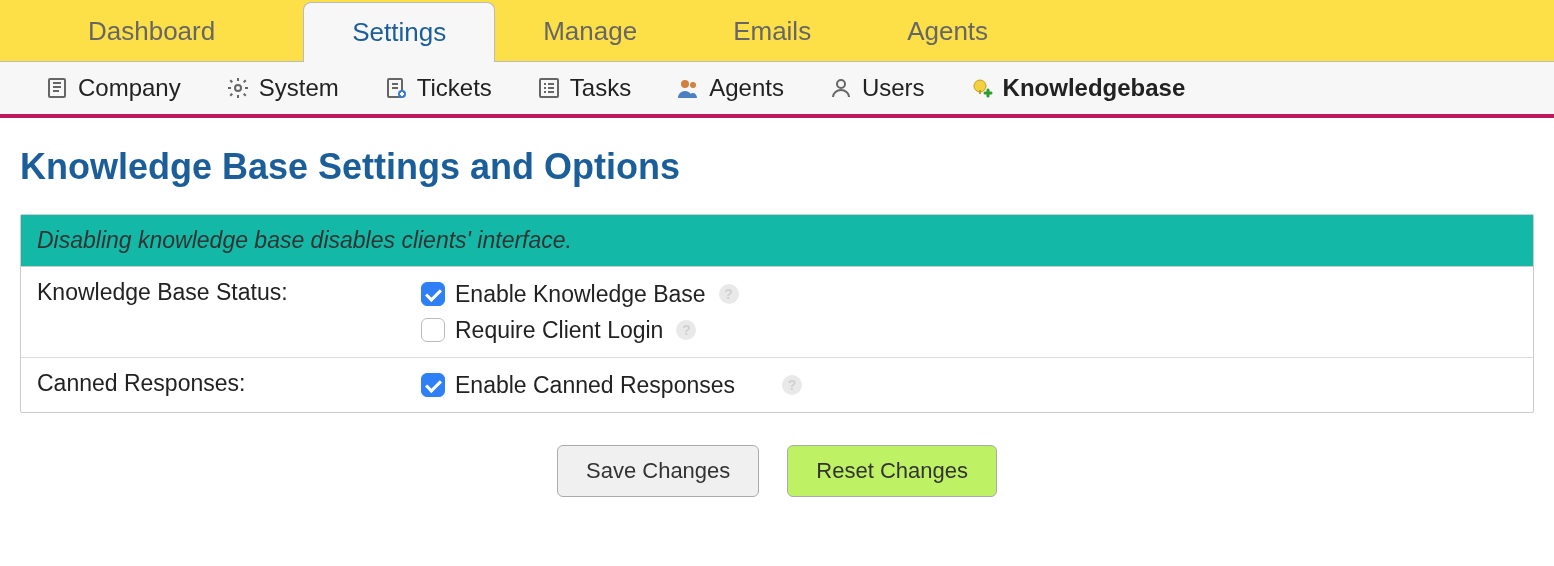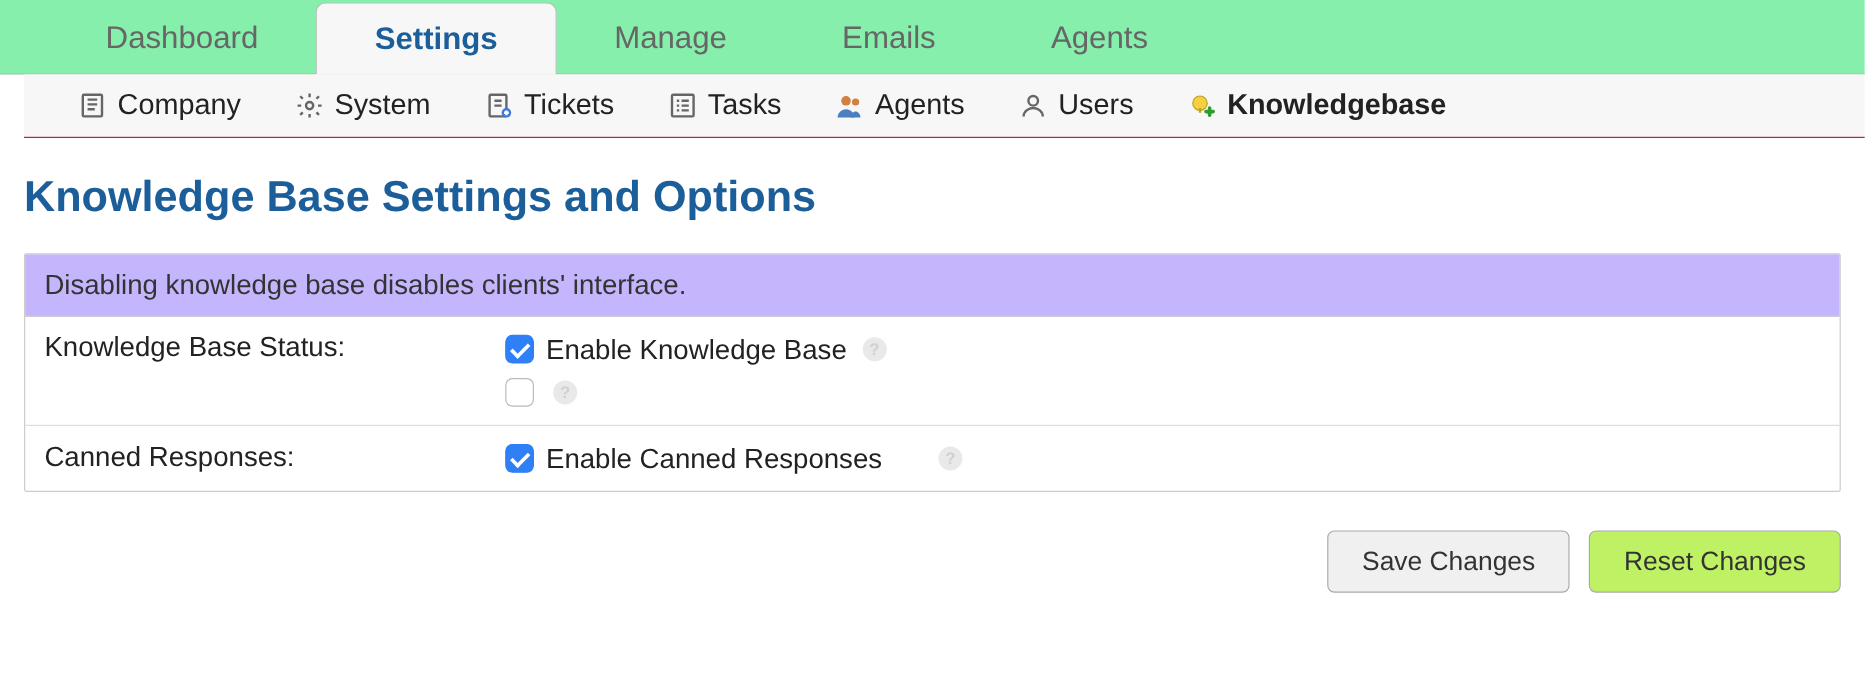--- a/index.html
+++ b/index.html
@@ -7,54 +7,54 @@
   body {
     font-family: "Segoe UI", "Helvetica Neue", Arial, sans-serif;
     background:#ffffff;
     color:#333;
     font-size:22px;
     width:1554px;
   }
 
   
   .main-tabs {
-    background:#86efac;
+    background:#fde047;
     border-bottom:1px solid #bbb;
     padding:0 40px 0 40px;
     display:flex;
     align-items:flex-end;
     height:62px;
   }
   .main-tab {
     color:#666;
     font-size:26px;
     padding:14px 48px 14px 48px;
     cursor:pointer;
     position:relative;
   }
   .main-tab.active {
     color:#1b5e99;
-    font-weight:700;
+    font-weight:400;
     background:#f7f7f7;
     border:1px solid #bbb;
     border-bottom:none;
     border-top-left-radius:8px;
     border-top-right-radius:8px;
     margin-bottom:-1px;
+    margin-left:40px;
   }
 
   
   .sub-nav {
     background:#f7f7f7;
-    border-bottom:1px solid #be185d;
+    border-bottom:4px solid #be185d;
     display:flex;
     gap:44px;
     padding:12px 44px;
     font-size:24px;
-    margin-left:20px;
   }
   .sub-nav-item {
     display:flex;
     align-items:center;
     gap:8px;
     color:#222;
     cursor:pointer;
   }
   .sub-nav-item.active { font-weight:700; }
   .sub-nav-item .ic { width:26px; height:26px; display:inline-flex; align-items:center; justify-content:center; }
@@ -63,23 +63,24 @@
   .page { padding:18px 20px; }
   h1.page-title {
     color:#1b5e99;
     font-size:36px;
     font-weight:700;
     margin:10px 0 26px 0;
   }
 
   .form-box { border:1px solid #ccc; border-radius:2px; }
   .form-hint {
-    background:#c4b5fd;
+    background:#14b8a6;
     border-bottom:1px solid #ccc;
     padding:12px 16px;
+    font-style:italic;
     font-size:23px;
     color:#333;
   }
   .form-row {
     display:flex;
     padding:12px 16px;
     border-bottom:1px solid #ddd;
     font-size:23px;
   }
   .form-row:last-child { border-bottom:none; }
@@ -119,22 +120,22 @@
     width:20px; height:20px; border-radius:50%;
     background:#e9e9e9; color:#d0d0d0;
     display:inline-flex; align-items:center; justify-content:center;
     font-size:14px; font-weight:700;
     margin-left:6px;
   }
 
   
   .button-row {
     display:flex;
-    gap:16px;
-    justify-content:flex-end;
+    gap:28px;
+    justify-content:center;
     padding:32px 0 50px 0;
   }
   .btn {
     font-size:22px;
     color:#333;
     background:#bef264;
     border:1px solid #aaa;
     border-radius:6px;
     padding:12px 28px;
     cursor:pointer;
@@ -250,20 +251,21 @@
     <div class="form-row">
       <div class="form-label">Knowledge Base Status:</div>
       <div class="form-field">
         <div class="opt-line">
           <input type="checkbox" class="cbx" checked="" style="">
           <span class="opt-text">Enable Knowledge Base</span>
           <span class="help-ic">?</span>
         </div>
         <div class="opt-line">
           <input type="checkbox" class="cbx" style="">
+          <span class="opt-text">Require Client Login</span>
           <span class="help-ic">?</span>
         </div>
       </div>
     </div>
 
     <div class="form-row">
       <div class="form-label">Canned Responses:</div>
       <div class="form-field">
         <div class="opt-line">
           <input type="checkbox" class="cbx" checked="" style="">

